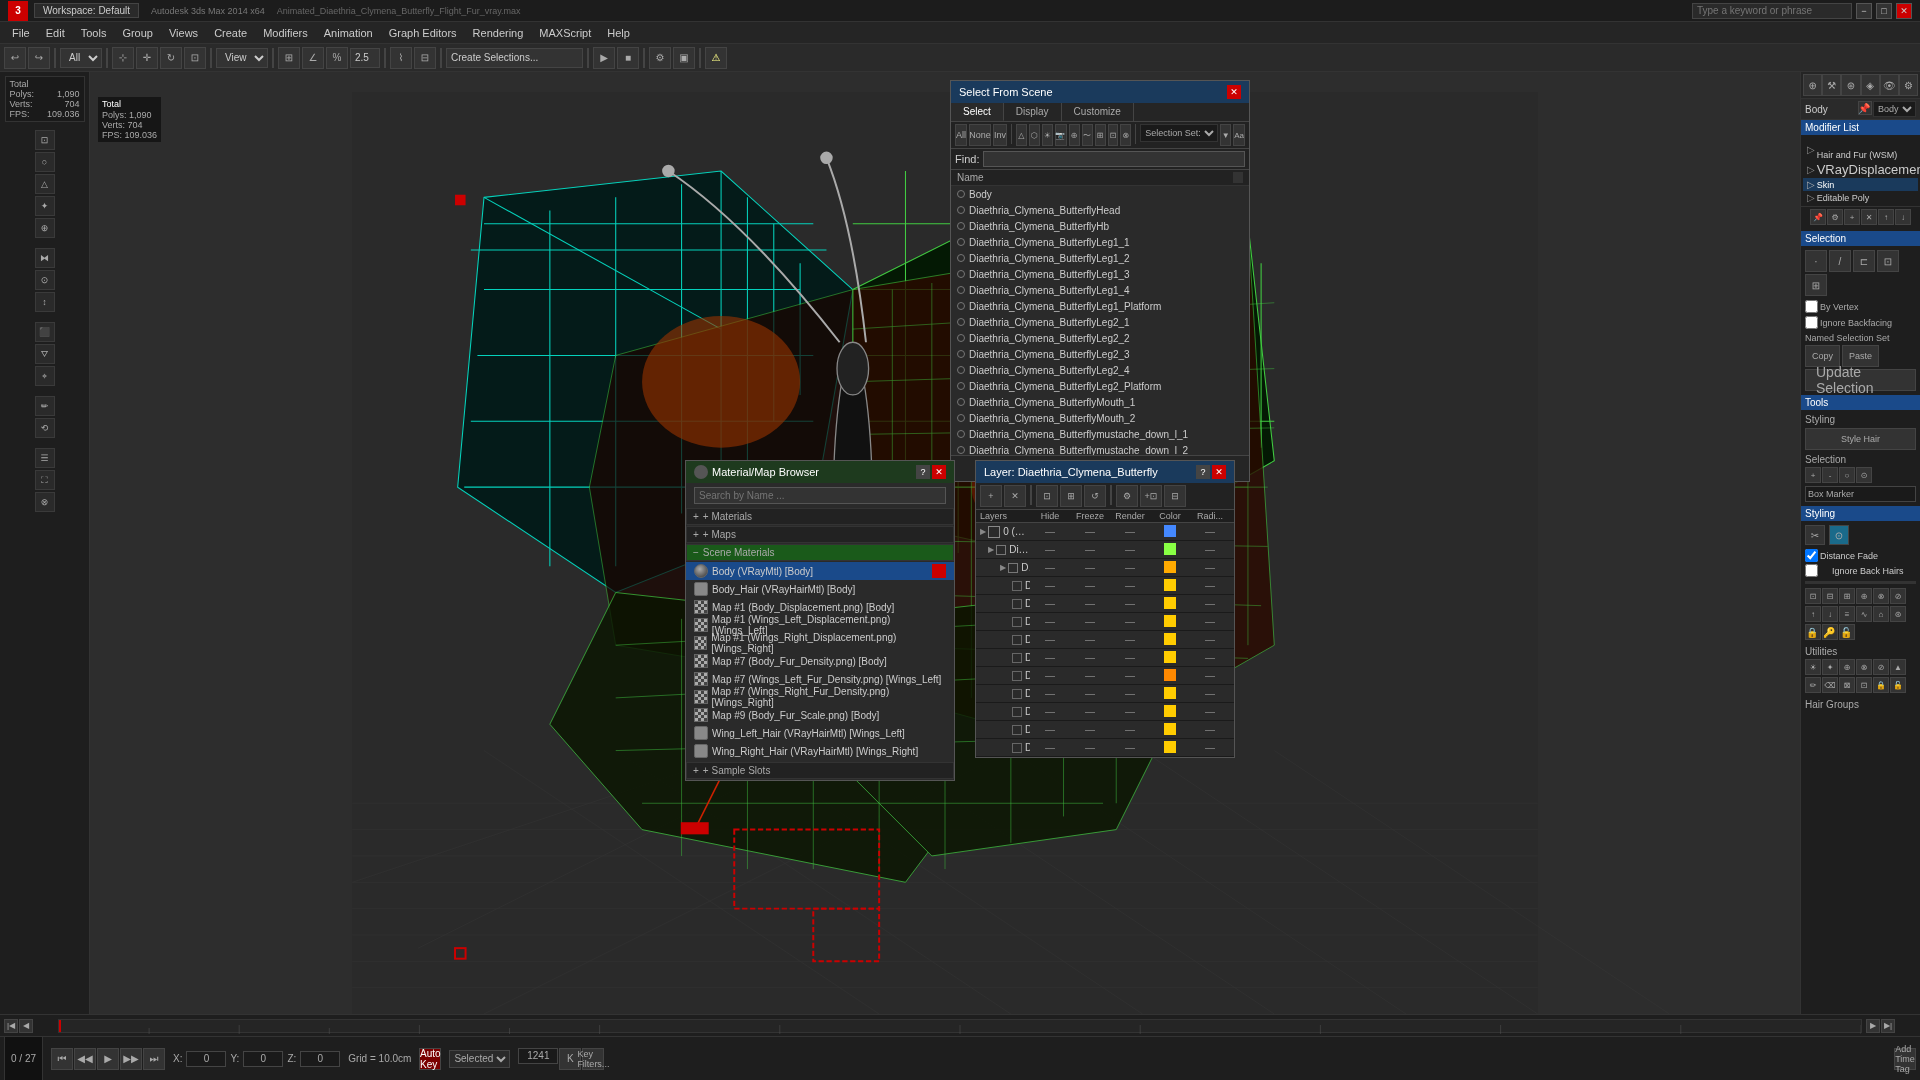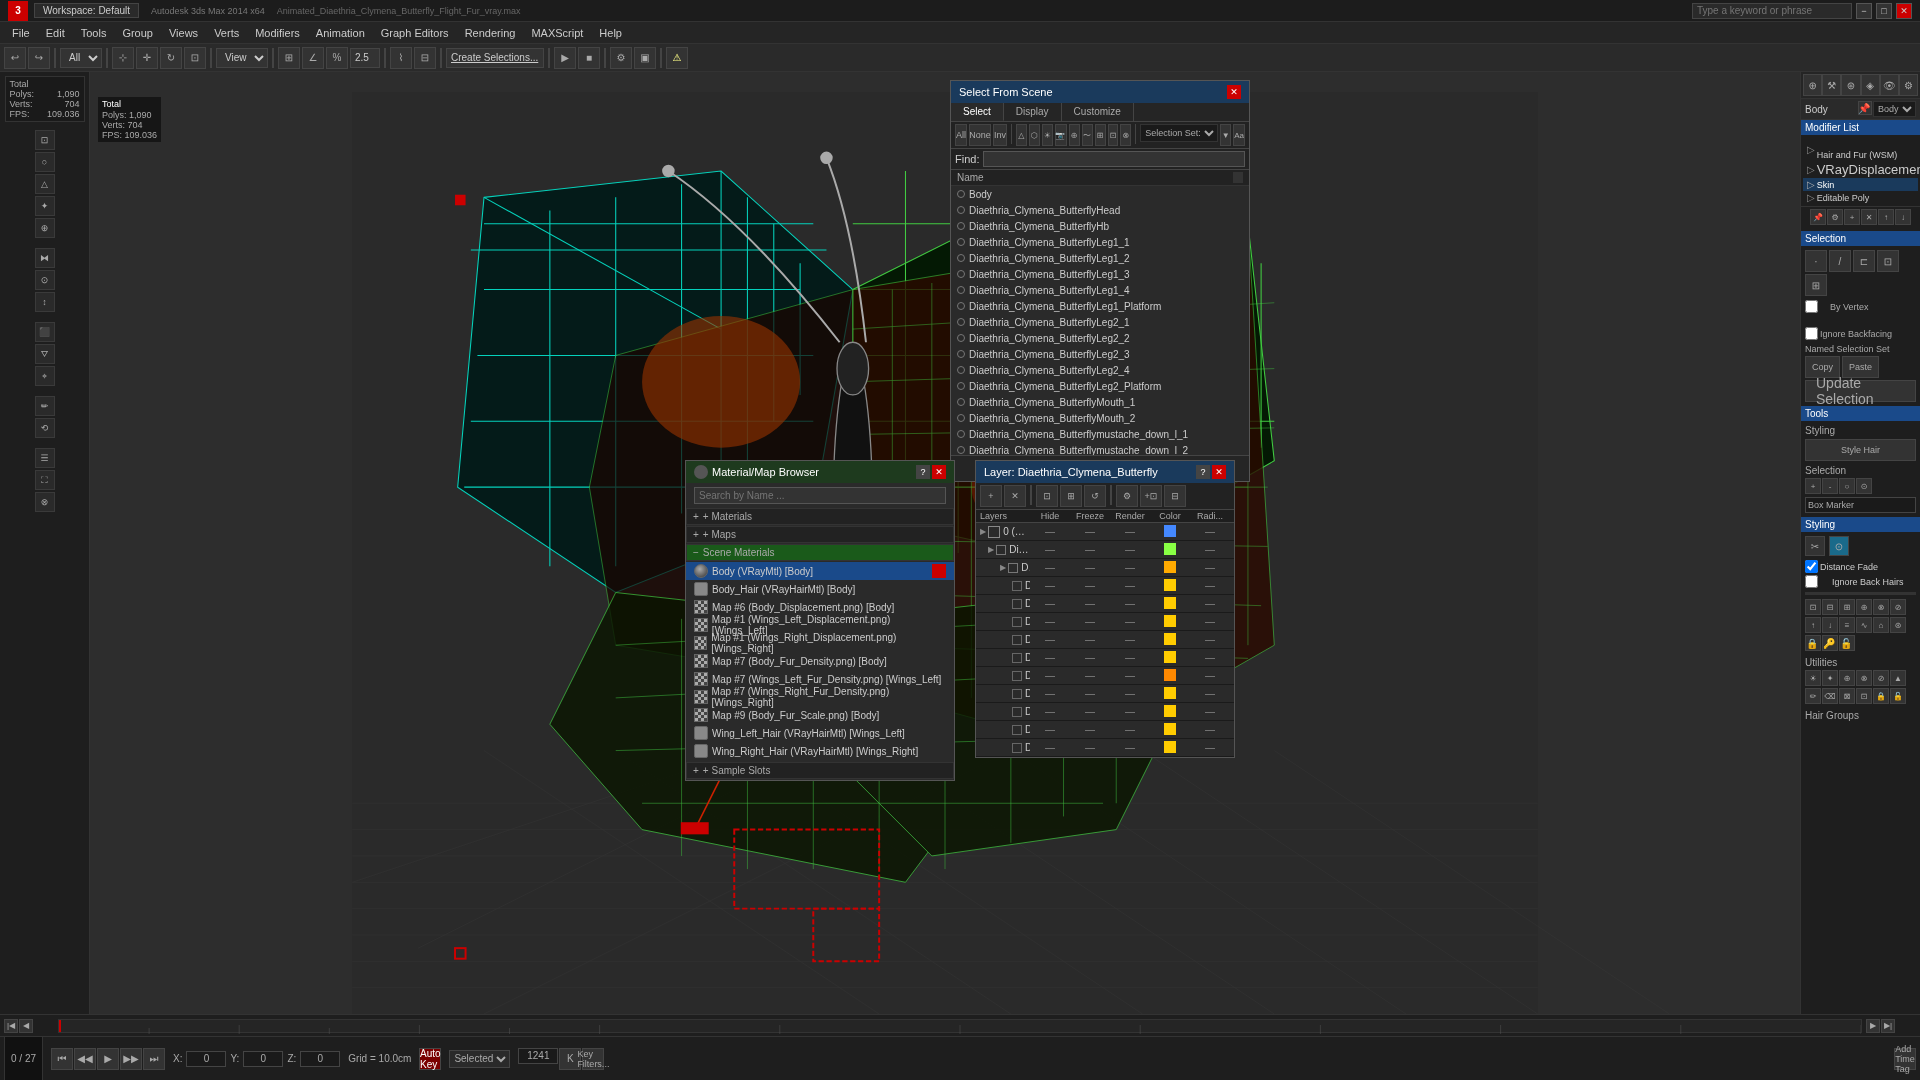--- a/index.html
+++ b/index.html
@@ -118,21 +118,21 @@
     <div class="win-btn close">✕</div>
   </div>
 </div>
 
 <div id="menubar">
   <span class="menu-item">File</span>
   <span class="menu-item">Edit</span>
   <span class="menu-item">Tools</span>
   <span class="menu-item">Group</span>
   <span class="menu-item">Views</span>
-  <span class="menu-item">Verts</span>
+  <span class="menu-item">Create</span>
   <span class="menu-item">Modifiers</span>
   <span class="menu-item">Animation</span>
   <span class="menu-item">Graph Editors</span>
   <span class="menu-item">Rendering</span>
   <span class="menu-item">MAXScript</span>
   <span class="menu-item">Help</span>
 </div>
 
 <div id="toolbar">
   <div class="tb-btn">↩</div>
@@ -148,21 +148,21 @@
   <select class="tb-dropdown"><option>View</option></select>
   <div class="tb-sep"></div>
   <div class="tb-btn">⊞</div>
   <div class="tb-btn">∠</div>
   <div class="tb-btn">%</div>
   <input class="tb-dropdown" style="width: 30px;" value="2.5">
   <div class="tb-sep"></div>
   <div class="tb-btn">⌇</div>
   <div class="tb-btn">⊟</div>
   <div class="tb-sep"></div>
-  <input class="tb-dropdown" style="width: 98px; text-decoration: underline;" value="Create Selections...">
+  <input class="tb-dropdown" style="width: 137px;" value="Create Selections...">
   <div class="tb-sep"></div>
   <div class="tb-btn">▶</div>
   <div class="tb-btn">■</div>
   <div class="tb-sep"></div>
   <div class="tb-btn">⚙</div>
   <div class="tb-btn">▣</div>
   <div class="tb-sep"></div>
   <div class="tb-btn" style="color:#ff8;">⚠</div>
 </div>
 
@@ -415,21 +415,21 @@
 
     <div style="background:#1a4a8a;padding:2px 4px;font-size:10px;color:#fff;margin-top:4px;">Selection</div>
     <div style="padding:4px;font-size:9px;color:#aaa;">
       <div style="display:flex;gap:2px;flex-wrap:wrap;margin-bottom:4px;">
         <div class="tb-btn" style="font-size:10px;">·</div>
         <div class="tb-btn" style="font-size:10px;">/</div>
         <div class="tb-btn" style="font-size:10px;">⊏</div>
         <div class="tb-btn" style="font-size:10px;">⊡</div>
         <div class="tb-btn" style="font-size:10px;">⊞</div>
       </div>
-      <div style="display:flex;align-items:center;gap:12px;margin-bottom:14px;">
+      <div style="display:flex;align-items:center;gap:2px;margin-bottom:3px;">
         <input type="checkbox" style="">
         <span>By Vertex</span>
       </div>
       <div style="display:flex;align-items:center;gap:2px;margin-bottom:4px;">
         <input type="checkbox" style="">
         <span>Ignore Backfacing</span>
       </div>
       <div style="font-size:9px;color:#aaa;margin-bottom:2px;">Named Selection Set</div>
       <div style="display:flex;gap:2px;">
         <div class="tb-btn" style="width:auto;padding:0 6px;font-size:9px;">Copy</div>
@@ -735,21 +735,21 @@
       <span class="mat-icon sphere"></span>
       <span>Body (VRayMtl) [Body]</span>
       <span style="margin-left:auto;width:14px;height:14px;background:#c00;display:inline-block;"></span>
     </div>
     <div class="mat-item">
       <span class="mat-icon" style="background:#888;border-radius:2px;"></span>
       <span>Body_Hair (VRayHairMtl) [Body]</span>
     </div>
     <div class="mat-item">
       <span class="mat-icon checker"></span>
-      <span>Map #6 (Body_Displacement.png) [Body]</span>
+      <span>Map #1 (Body_Displacement.png) [Body]</span>
     </div>
     <div class="mat-item">
       <span class="mat-icon checker"></span>
       <span>Map #1 (Wings_Left_Displacement.png) [Wings_Left]</span>
     </div>
     <div class="mat-item">
       <span class="mat-icon checker"></span>
       <span>Map #1 (Wings_Right_Displacement.png) [Wings_Right]</span>
     </div>
     <div class="mat-item">

